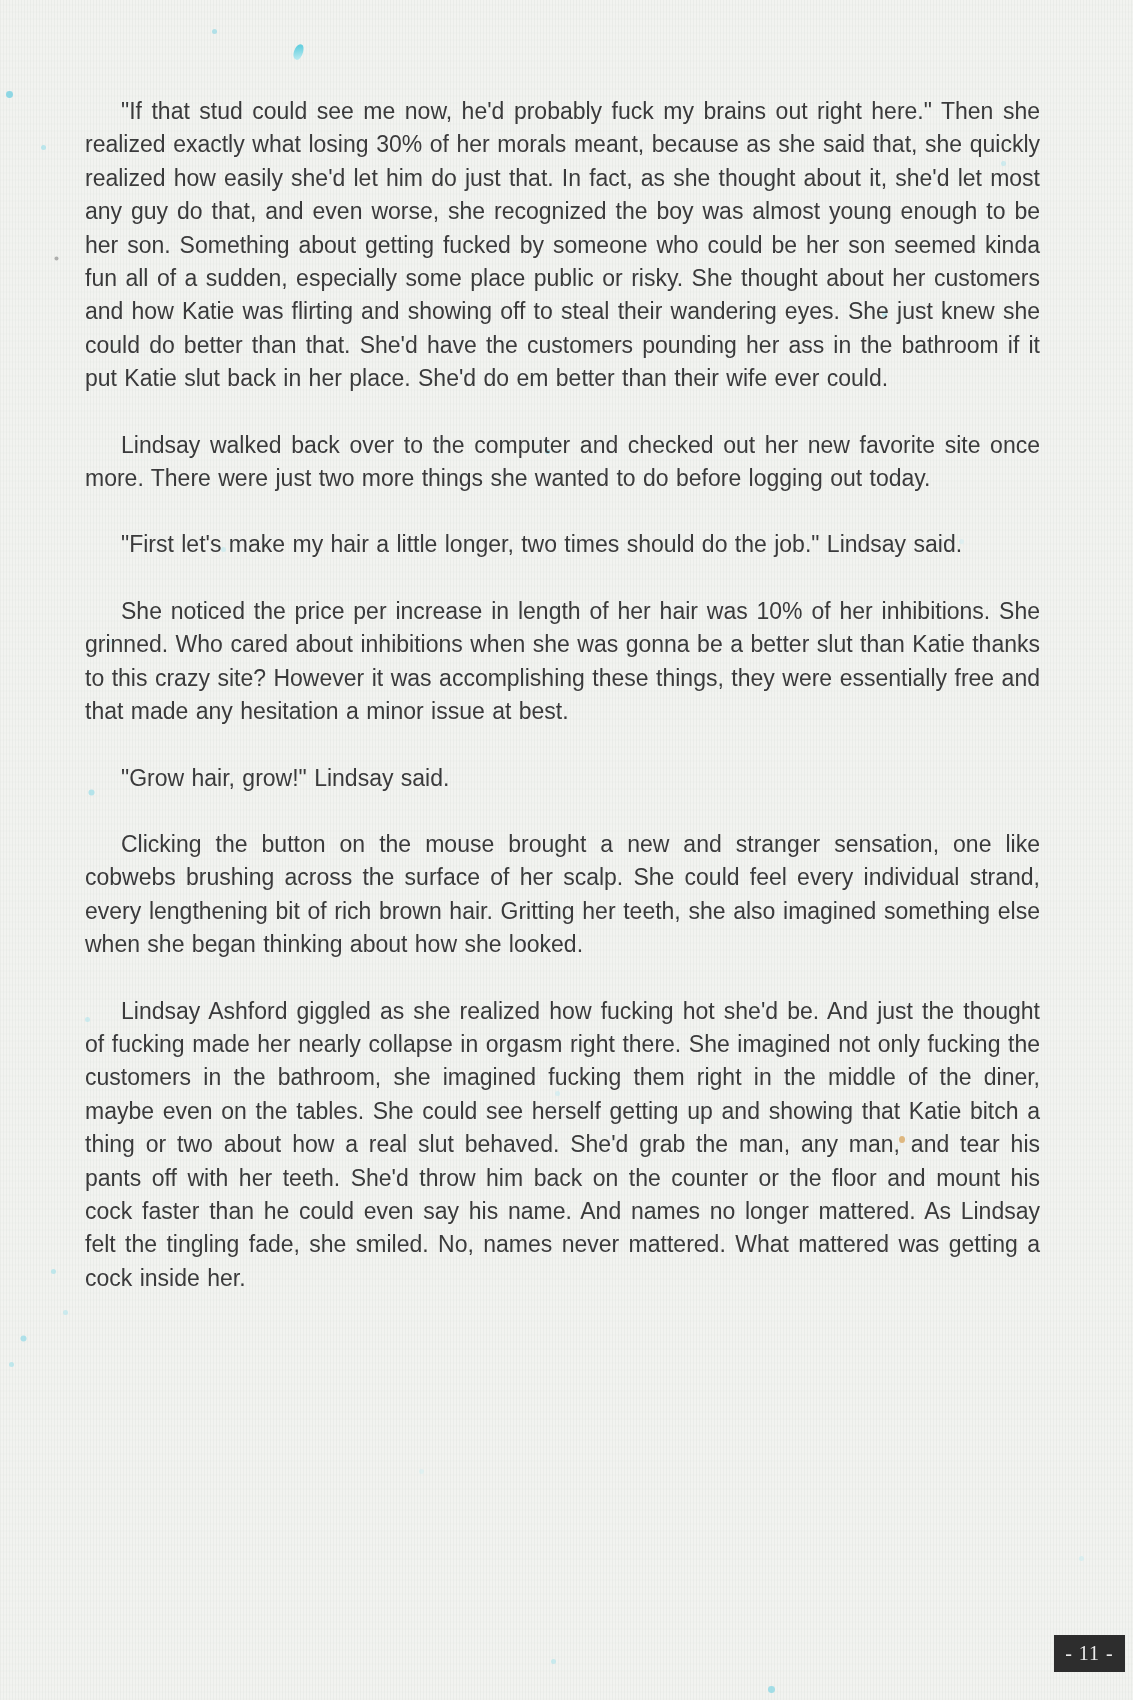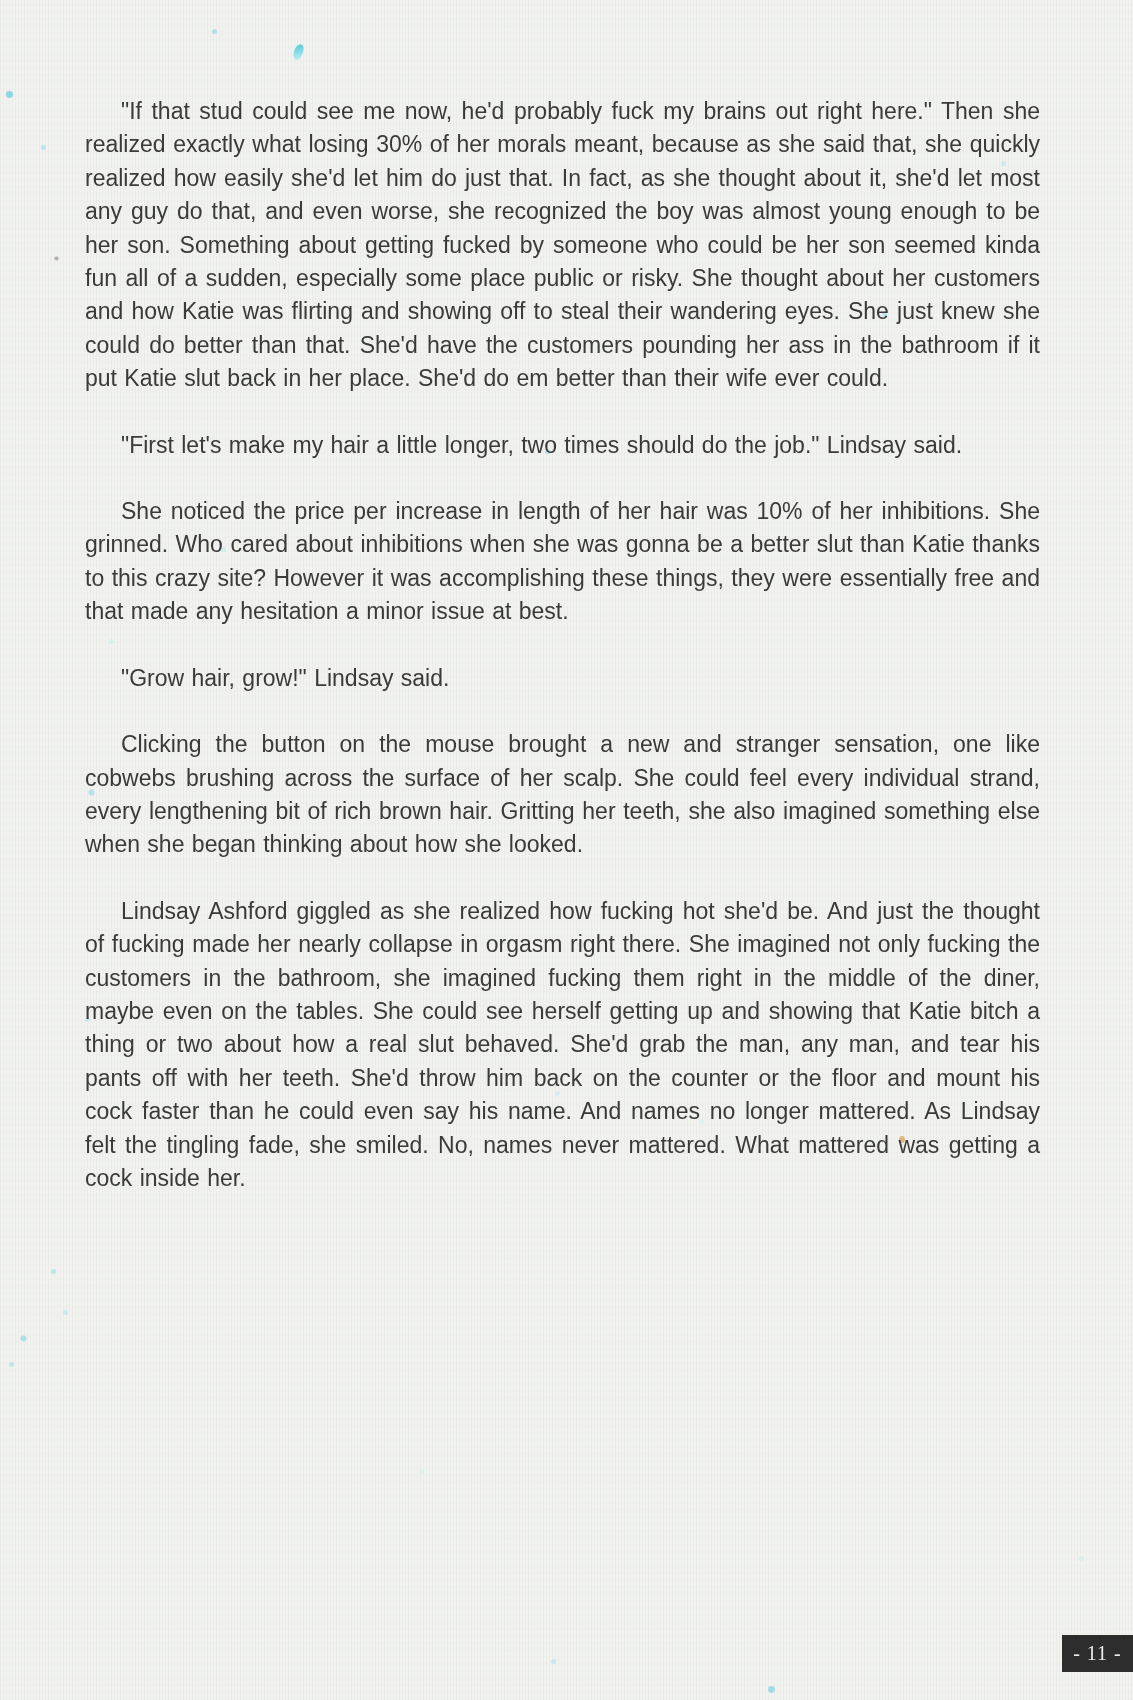--- a/index.html
+++ b/index.html
@@ -100,21 +100,21 @@
   }
 
   .story p {
     margin: 0 0 33px 0;
     text-indent: 36px;
     word-spacing: 1px;
   }
 
   .page-number {
     position: absolute;
-    right: 0;
+    right: 8px;
     top: 1635px;
     width: 71px;
     height: 37px;
     background: #2d2d2d;
     color: #ececec;
     font-family: "Liberation Serif", "DejaVu Serif", serif;
     font-size: 20px;
     letter-spacing: 1px;
     display: flex;
     align-items: center;
@@ -125,20 +125,21 @@
 <body>
 
 <div class="page">
 
   <div class="speckles"></div>
   <div class="fleck"></div>
   <div class="dot-tan"></div>
 
   <div class="story">
     <p>"If that stud could see me now, he'd probably fuck my brains out right here." Then she realized exactly what losing 30% of her morals meant, because as she said that, she quickly realized how easily she'd let him do just that. In fact, as she thought about it, she'd let most any guy do that, and even worse, she recognized the boy was almost young enough to be her son. Something about getting fucked by someone who could be her son seemed kinda fun all of a sudden, especially some place public or risky. She thought about her customers and how Katie was flirting and showing off to steal their wandering eyes. She just knew she could do better than that. She'd have the customers pounding her ass in the bathroom if it put Katie slut back in her place. She'd do em better than their wife ever could.</p>
+    <p>Lindsay walked back over to the computer and checked out her new favorite site once more. There were just two more things she wanted to do before logging out today.</p>
     <p>"First let's make my hair a little longer, two times should do the job." Lindsay said.</p>
     <p>She noticed the price per increase in length of her hair was 10% of her inhibitions. She grinned. Who cared about inhibitions when she was gonna be a better slut than Katie thanks to this crazy site? However it was accomplishing these things, they were essentially free and that made any hesitation a minor issue at best.</p>
     <p>"Grow hair, grow!" Lindsay said.</p>
     <p>Clicking the button on the mouse brought a new and stranger sensation, one like cobwebs brushing across the surface of her scalp. She could feel every individual strand, every lengthening bit of rich brown hair. Gritting her teeth, she also imagined something else when she began thinking about how she looked.</p>
     <p>Lindsay Ashford giggled as she realized how fucking hot she'd be. And just the thought of fucking made her nearly collapse in orgasm right there. She imagined not only fucking the customers in the bathroom, she imagined fucking them right in the middle of the diner, maybe even on the tables. She could see herself getting up and showing that Katie bitch a thing or two about how a real slut behaved. She'd grab the man, any man, and tear his pants off with her teeth. She'd throw him back on the counter or the floor and mount his cock faster than he could even say his name. And names no longer mattered. As Lindsay felt the tingling fade, she smiled. No, names never mattered. What mattered was getting a cock inside her.</p>
   </div>
 
   <div class="page-number">- 11 -</div>
 
 </div>

